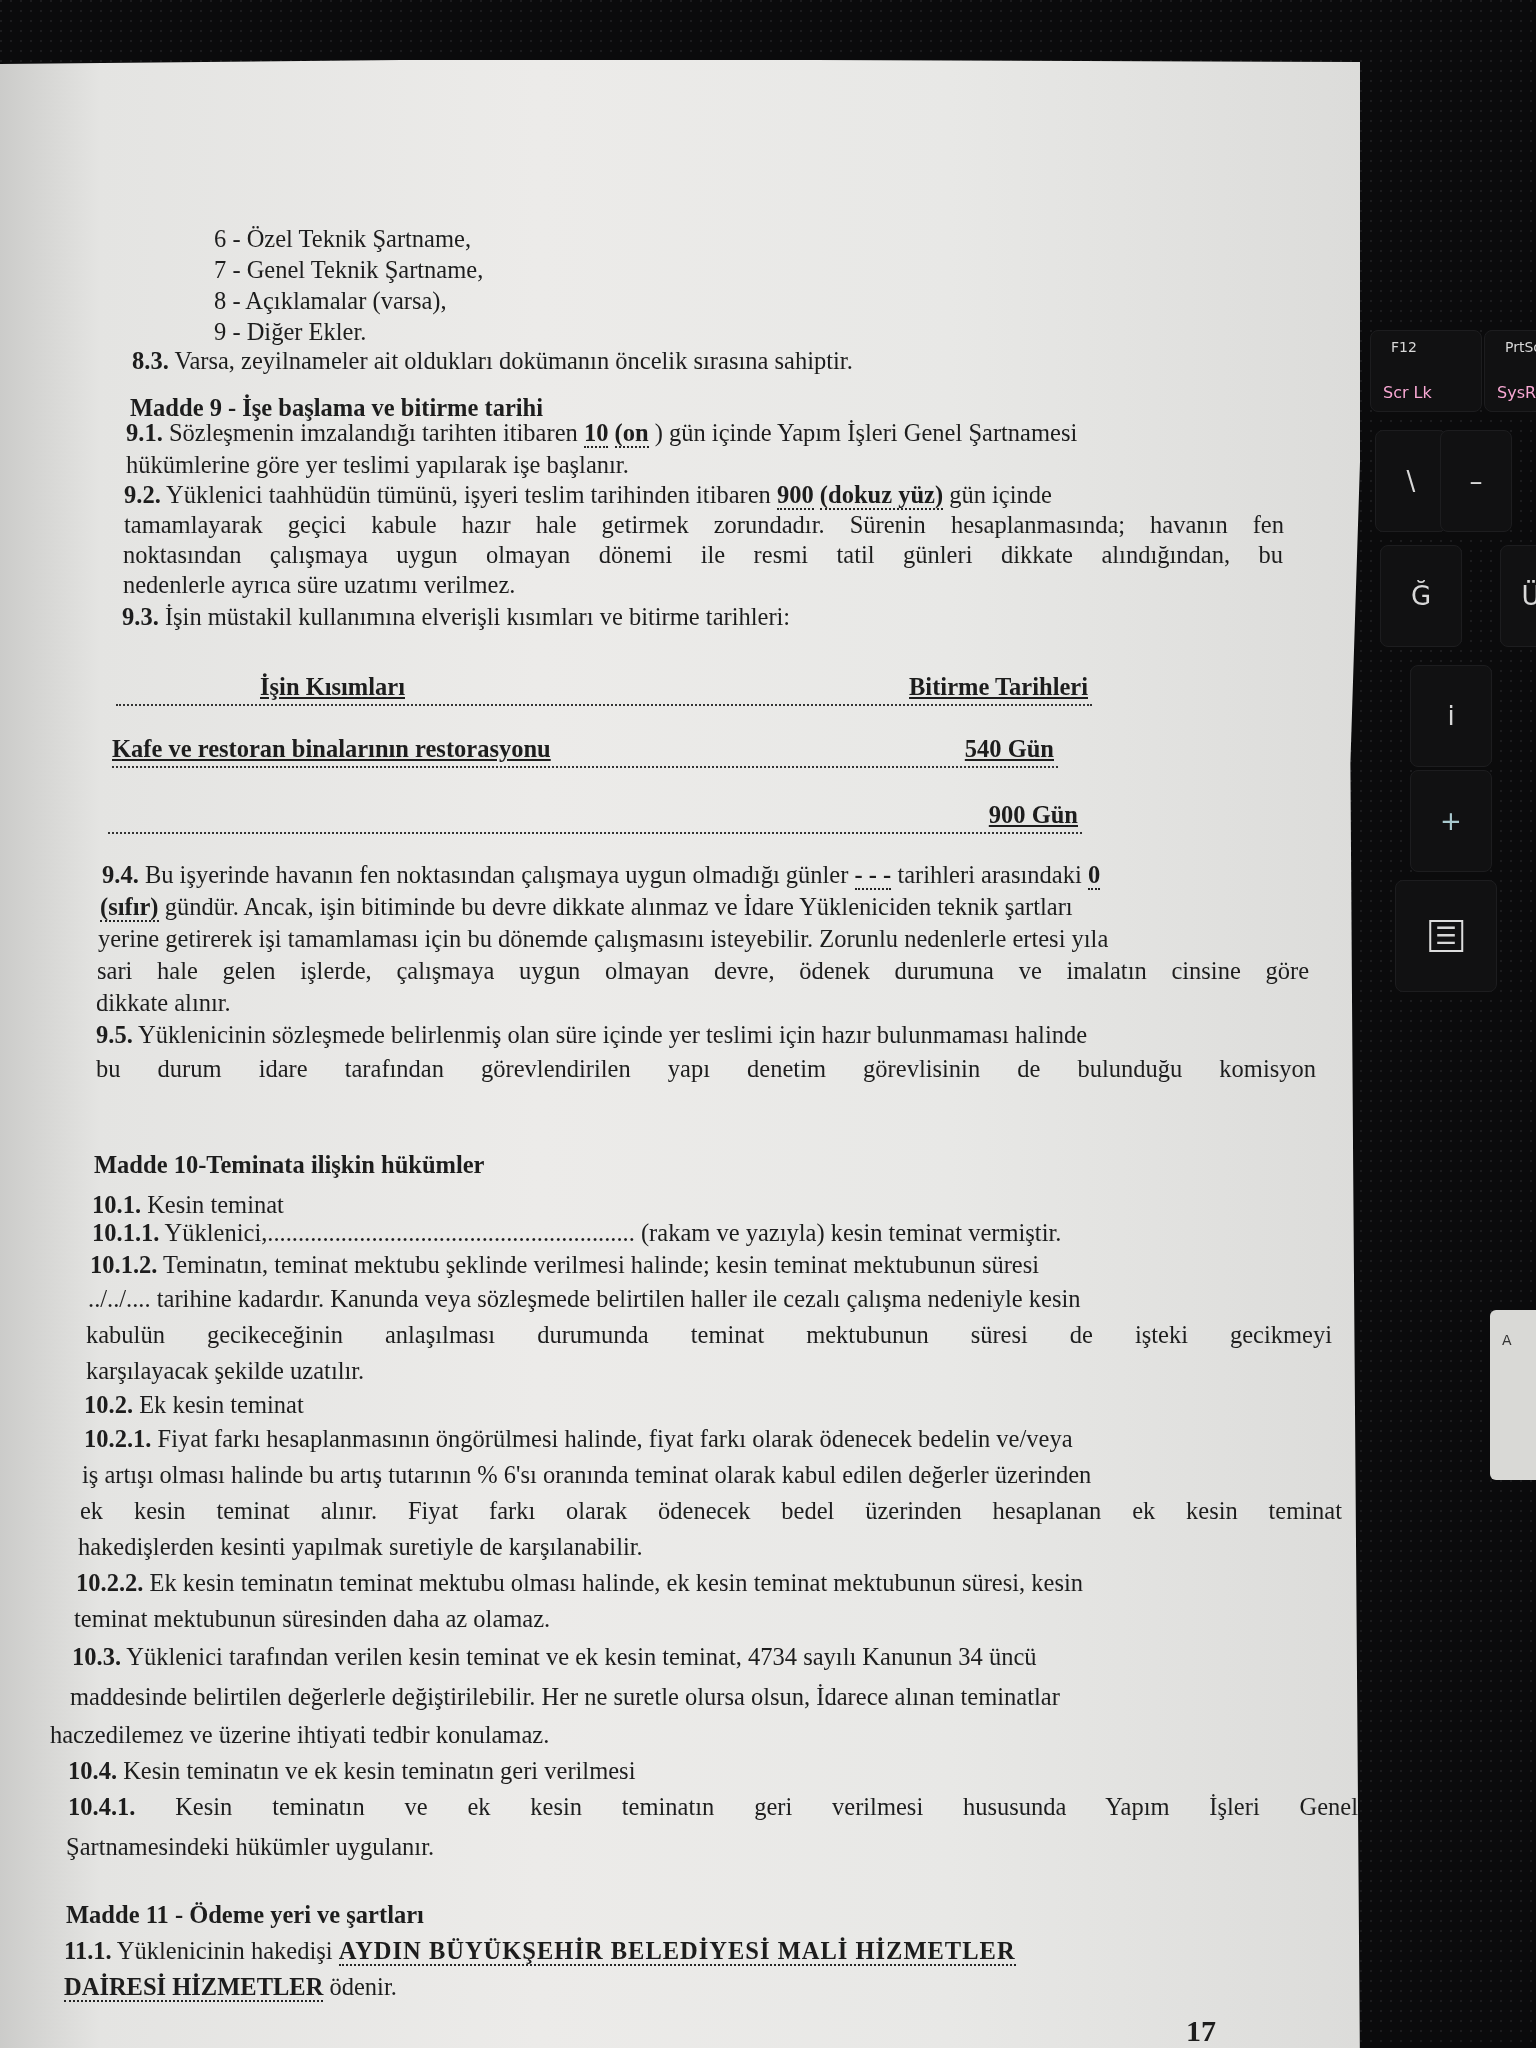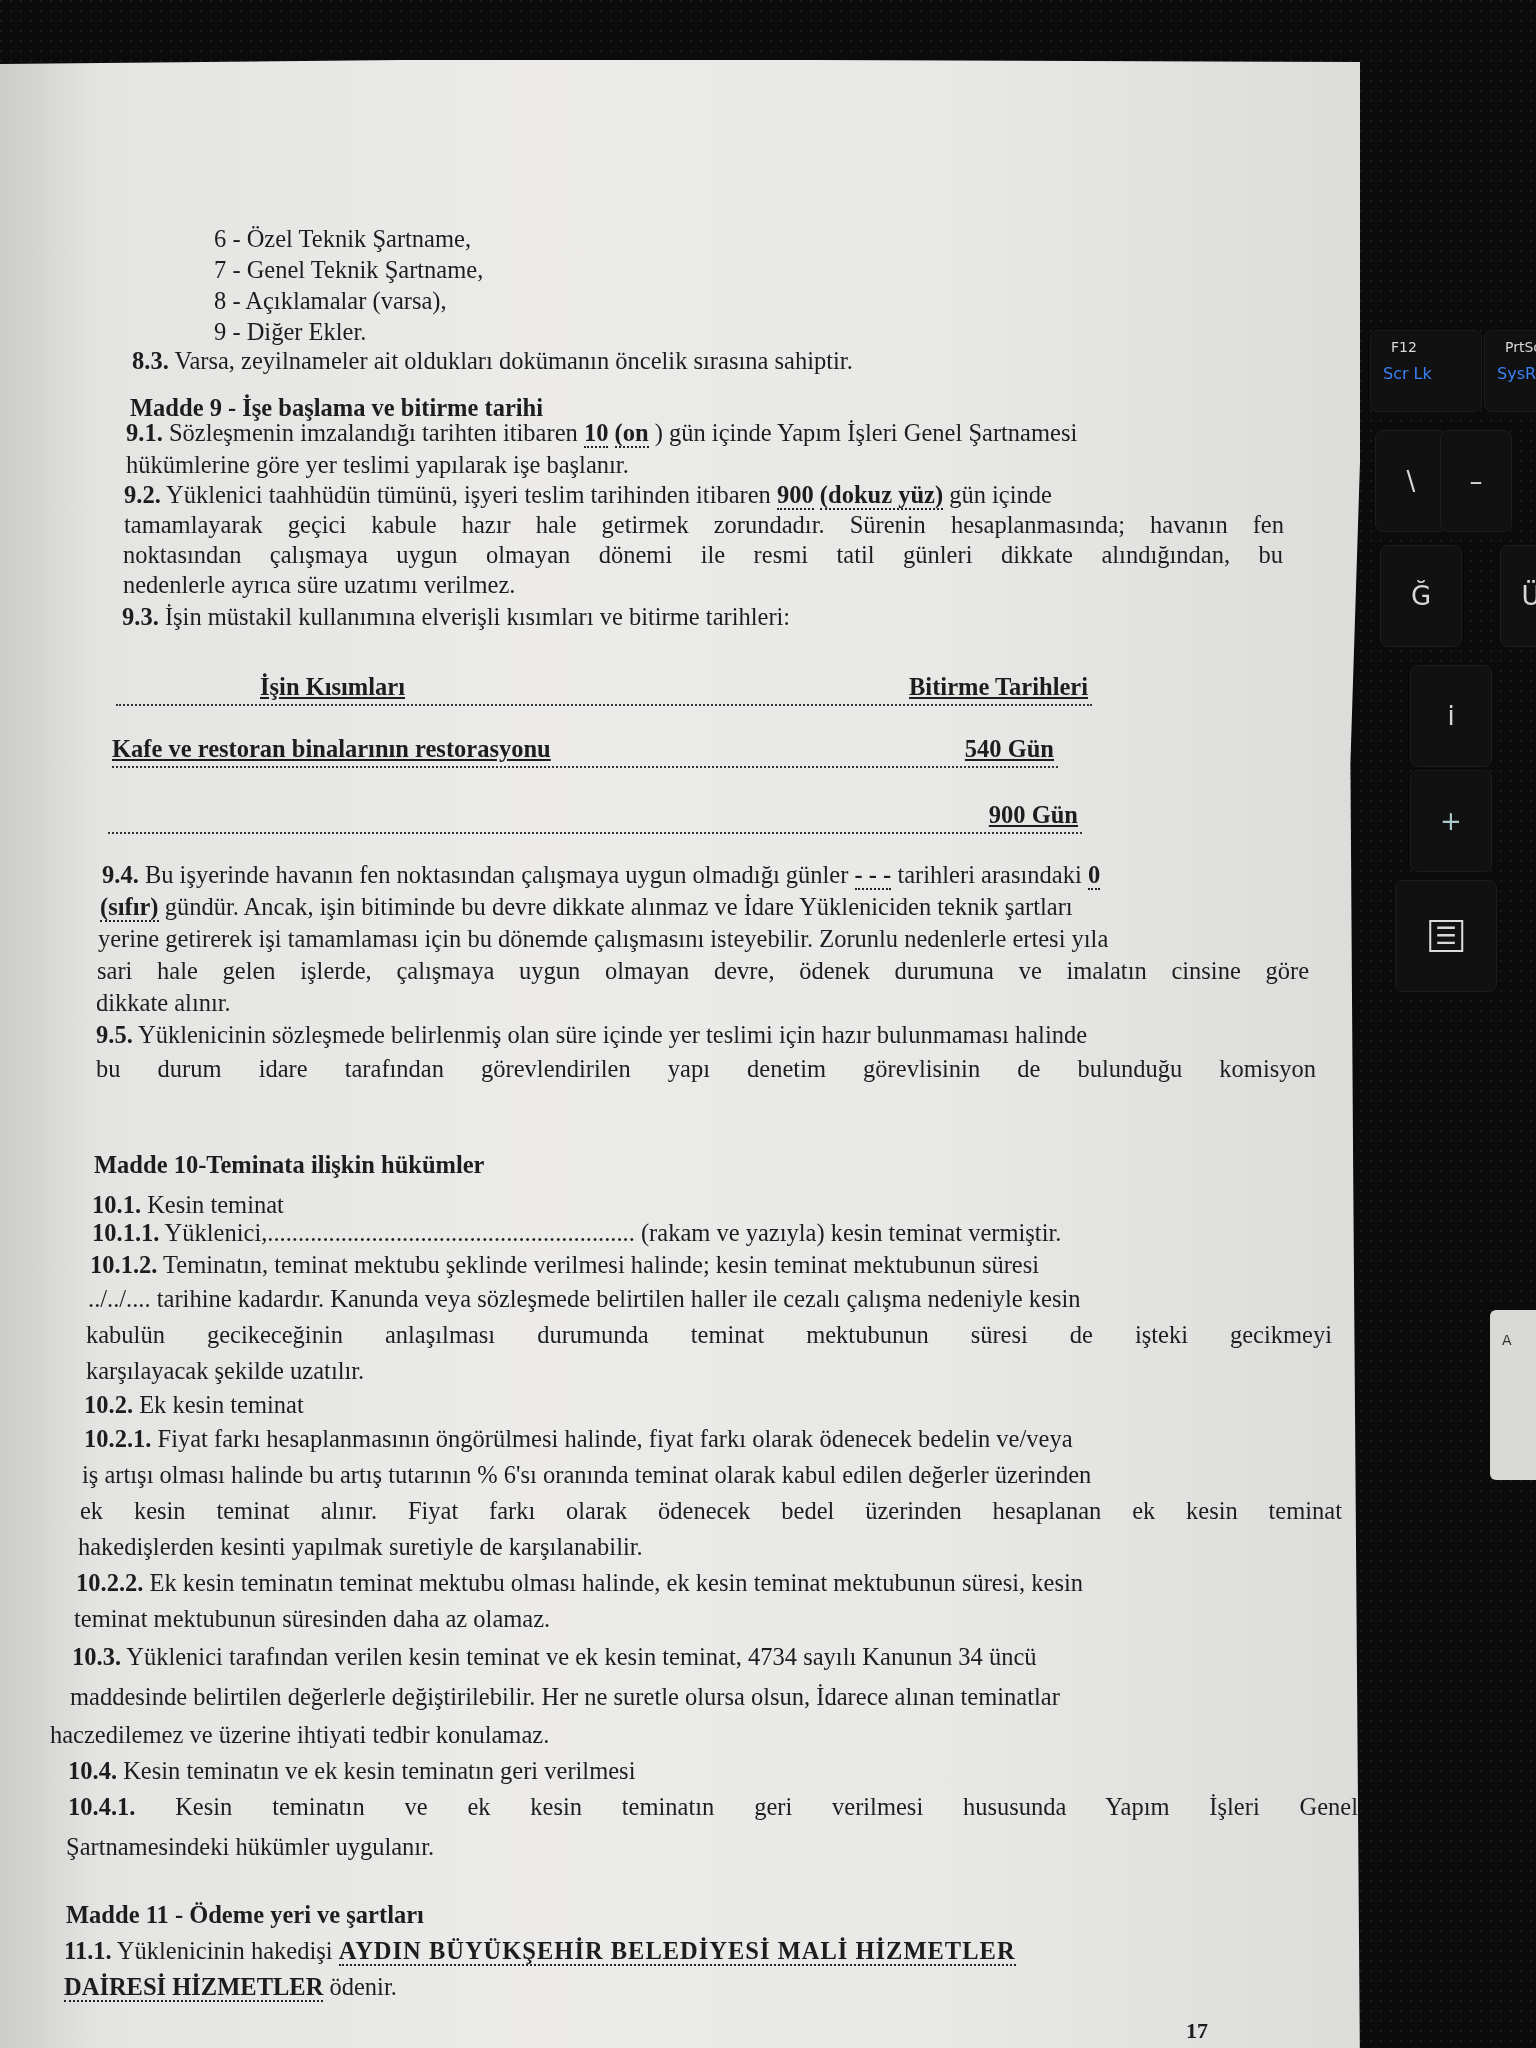--- a/index.html
+++ b/index.html
@@ -13,21 +13,21 @@
     background:
       radial-gradient(circle at 1px 1px, #1c1c1e 1px, transparent 1.5px) 0 0/10px 10px,
       #0b0b0c;
   }
   .key {
     position:absolute; border-radius:8px;
     background:#111112; border:1px solid #1d1d1f;
     color:#d8d8d8; font-family:"DejaVu Sans", sans-serif;
   }
   .key .top { position:absolute; left:20px; top:8px; font-size:14px; }
-  .key .bot { position:absolute; left:12px; top:33px; font-size:16px; color:#3b82f6; }
+  .key .bot { position:absolute; left:12px; top:52px; font-size:16px; color:#f9a8d4; }
   .key .glyph { position:absolute; left:50%; top:50%; transform:translate(-50%,-50%); font-size:26px; }
   .light-key {
     position:absolute; left:1490px; top:1310px; width:60px; height:170px;
     background:#d9d9d6; border-radius:6px;
   }
   .light-key span { position:absolute; left:12px; top:22px; font-size:14px; color:#333; font-family:"DejaVu Sans", sans-serif;}
 
   .paper {
     position:absolute; left:-10px; top:60px; width:1370px; height:2010px;
     background:linear-gradient(90deg,#c9c9c7 0%,#e4e4e2 8%,#ecebe9 40%,#e8e8e6 70%,#dcdcda 100%);
@@ -39,21 +39,21 @@
     color:#1d1d1d; font-size:24.5px; line-height:30px;
   }
   .line { position:absolute; white-space:nowrap; }
   .b { font-weight:bold; }
   .dotu { font-weight:bold; border-bottom:2px dotted #222; }
   .just { text-align:justify; text-align-last:justify; white-space:normal; }
   .head { font-weight:bold; }
   .table-row { position:absolute; border-bottom:2px dotted #333; font-weight:bold; }
   .table-row .l { position:absolute; left:0; bottom:2px; text-decoration:underline; }
   .table-row .r { position:absolute; right:4px; bottom:2px; text-decoration:underline; }
-  .pagenum { position:absolute; font-size:22px; font-weight:bold; }
+  .pagenum { position:absolute; font-size:30px; font-weight:bold; }
 </style>
 </head>
 <body>
 
 <div class="keyboard">
   <div class="key" style="left:1370px;top:330px;width:110px;height:80px;">
     <span class="top">F12</span>
     <span class="bot">Scr Lk</span>
   </div>
   <div class="key" style="left:1484px;top:330px;width:80px;height:80px;">

